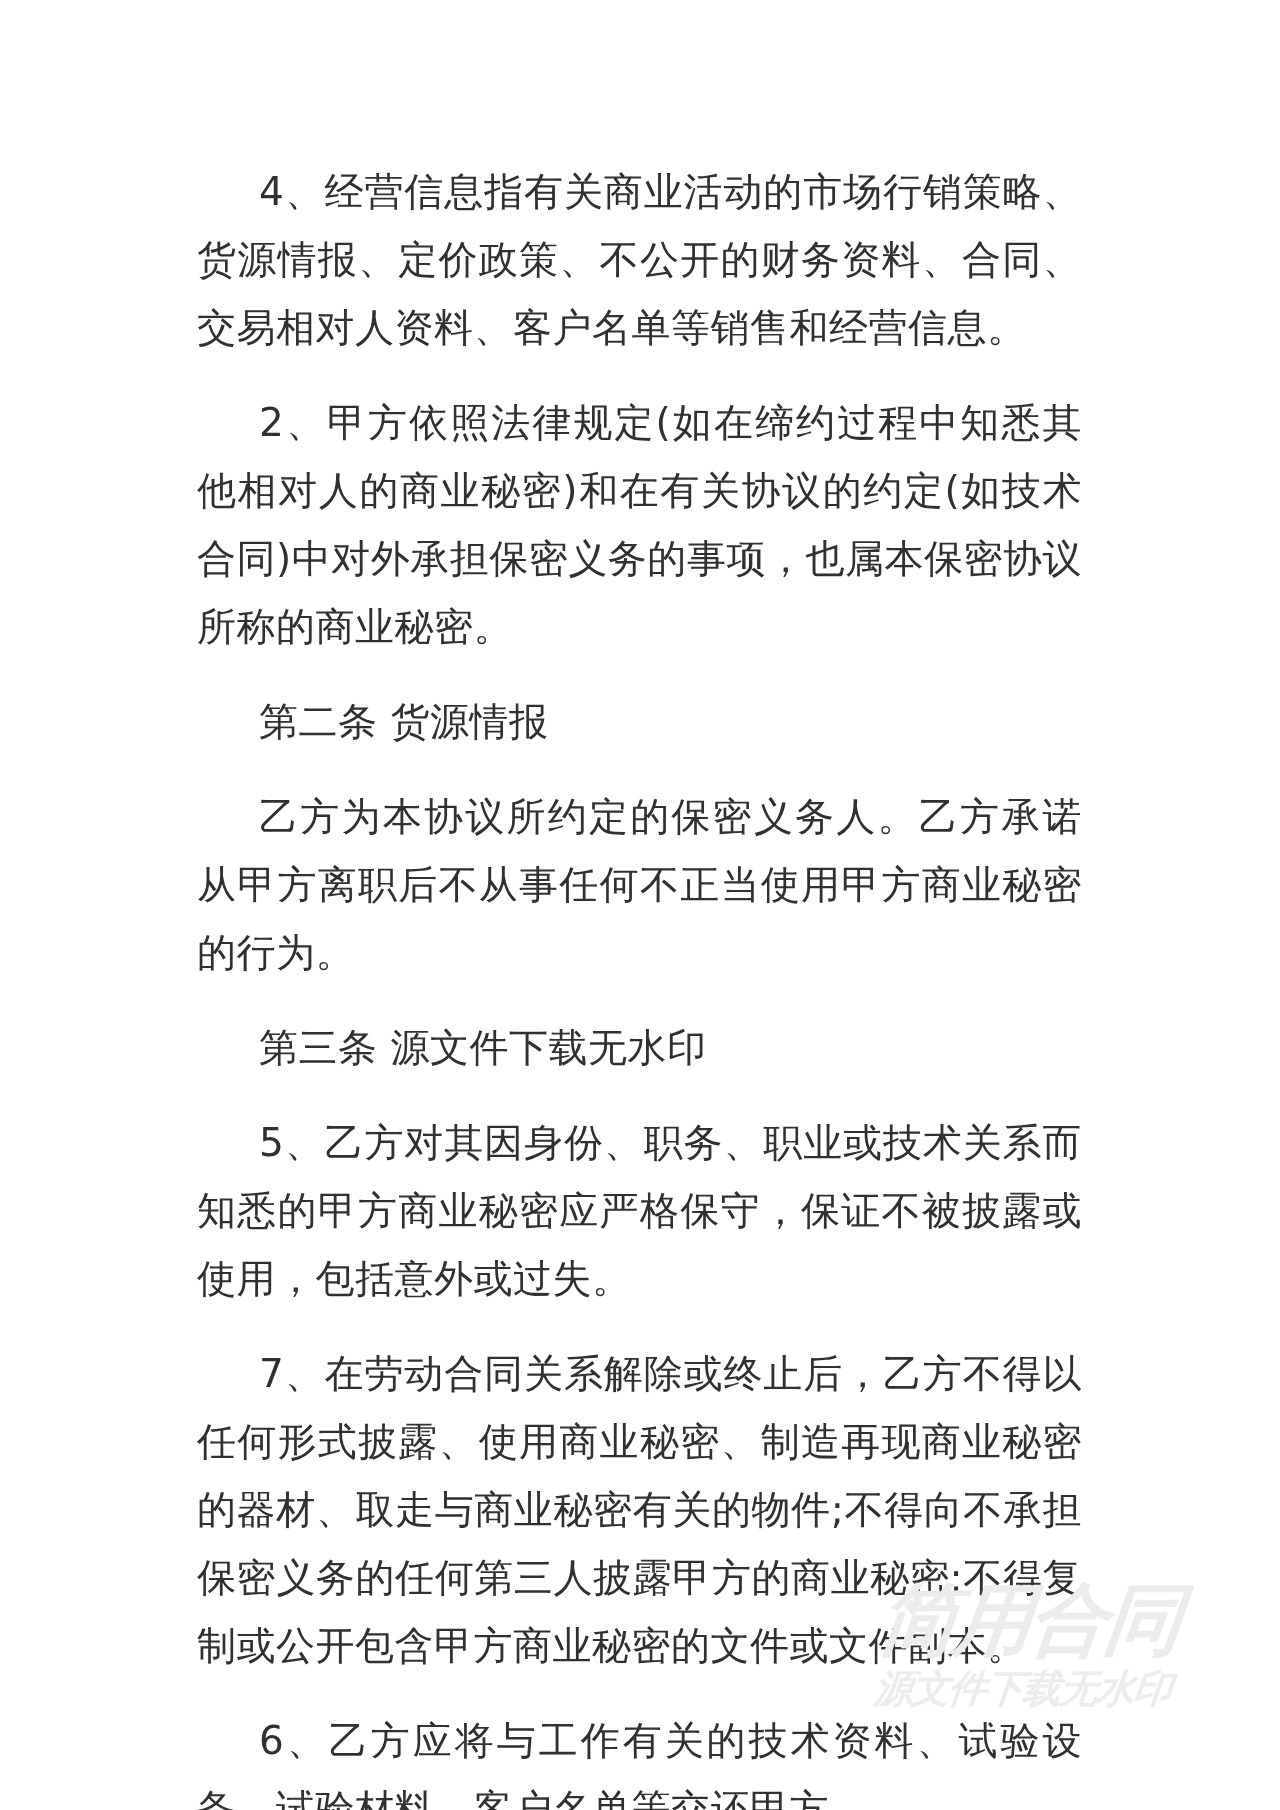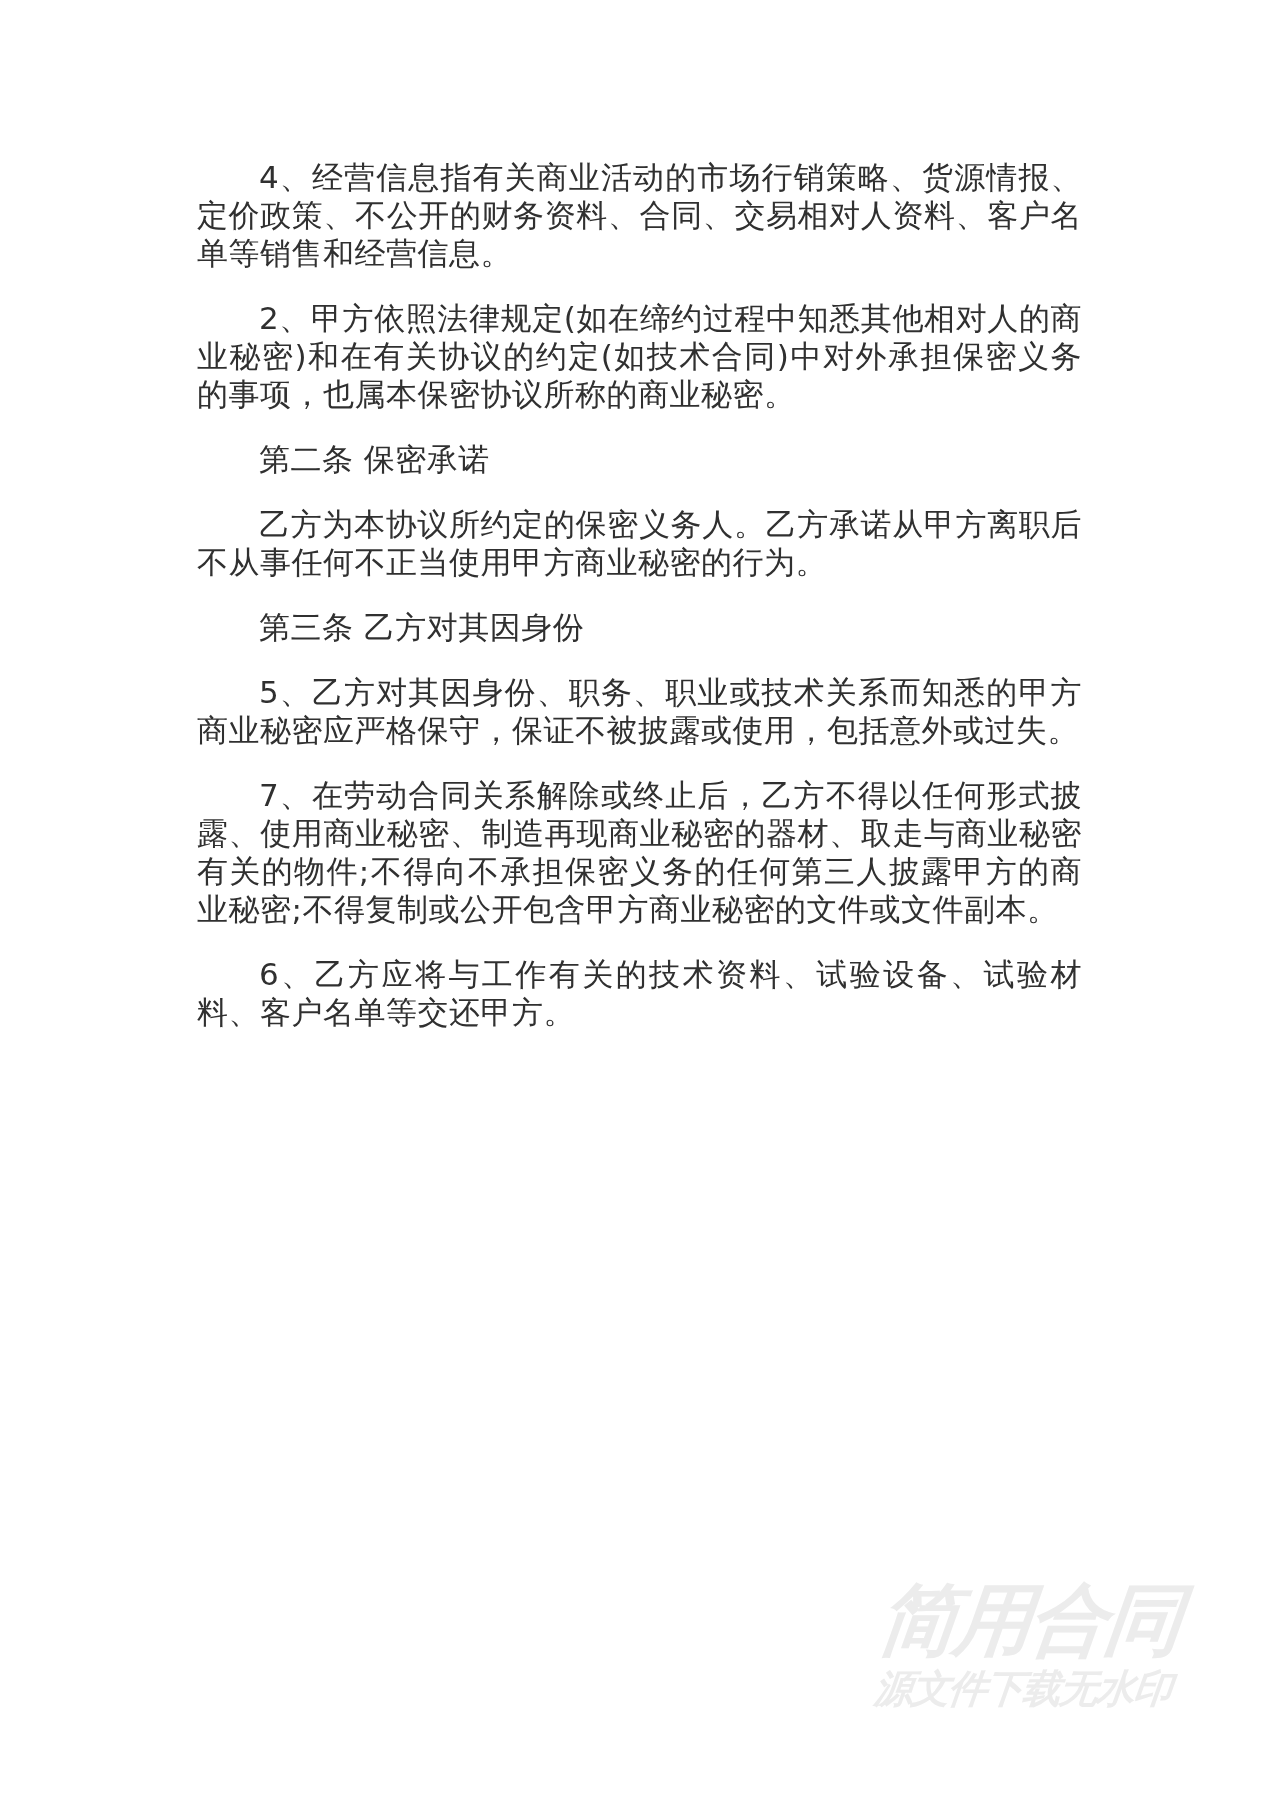--- a/index.html
+++ b/index.html
@@ -19,22 +19,22 @@
     inset: 0;
     background: #ffffff;
   }
   .document-body {
     position: absolute;
     left: 197px;
     top: 158px;
     width: 885px;
   }
   .para {
-    font-size: 31px;
-    line-height: 38px;
+    font-size: 39px;
+    line-height: 68px;
     text-align: justify;
     text-indent: 62px;
     margin-bottom: 27px;
     color: #303030;
     letter-spacing: 0.5px;
     font-weight: 400;
   }
   .para.heading {
     text-align: left;
   }
@@ -66,23 +66,23 @@
 </style>
 </head>
 <body style="background: rgb(255, 255, 255);">
 
 <div class="document-page">
 
   <div class="document-body">
 
   <p class="para">4、经营信息指有关商业活动的市场行销策略、货源情报、定价政策、不公开的财务资料、合同、交易相对人资料、客户名单等销售和经营信息。</p>
       <p class="para">2、甲方依照法律规定(如在缔约过程中知悉其他相对人的商业秘密)和在有关协议的约定(如技术合同)中对外承担保密义务的事项，也属本保密协议所称的商业秘密。</p>
-      <p class="para heading">第二条 保密承诺</p>
+      <p class="para heading">第二条 货源情报</p>
       <p class="para">乙方为本协议所约定的保密义务人。乙方承诺从甲方离职后不从事任何不正当使用甲方商业秘密的行为。</p>
-      <p class="para heading">第三条 乙方对其因身份</p>
+      <p class="para heading">第三条 源文件下载无水印</p>
       <p class="para">5、乙方对其因身份、职务、职业或技术关系而知悉的甲方商业秘密应严格保守，保证不被披露或使用，包括意外或过失。</p>
       <p class="para">7、在劳动合同关系解除或终止后，乙方不得以任何形式披露、使用商业秘密、制造再现商业秘密的器材、取走与商业秘密有关的物件;不得向不承担保密义务的任何第三人披露甲方的商业秘密;不得复制或公开包含甲方商业秘密的文件或文件副本。</p>
       <p class="para">6、乙方应将与工作有关的技术资料、试验设备、试验材料、客户名单等交还甲方。</p>
     </div>
 
   <div class="watermark" style="color: rgb(236, 236, 236);">
     <div class="wm-title">简用合同</div>
     <div class="wm-subtitle">源文件下载无水印</div>
   </div>
 

